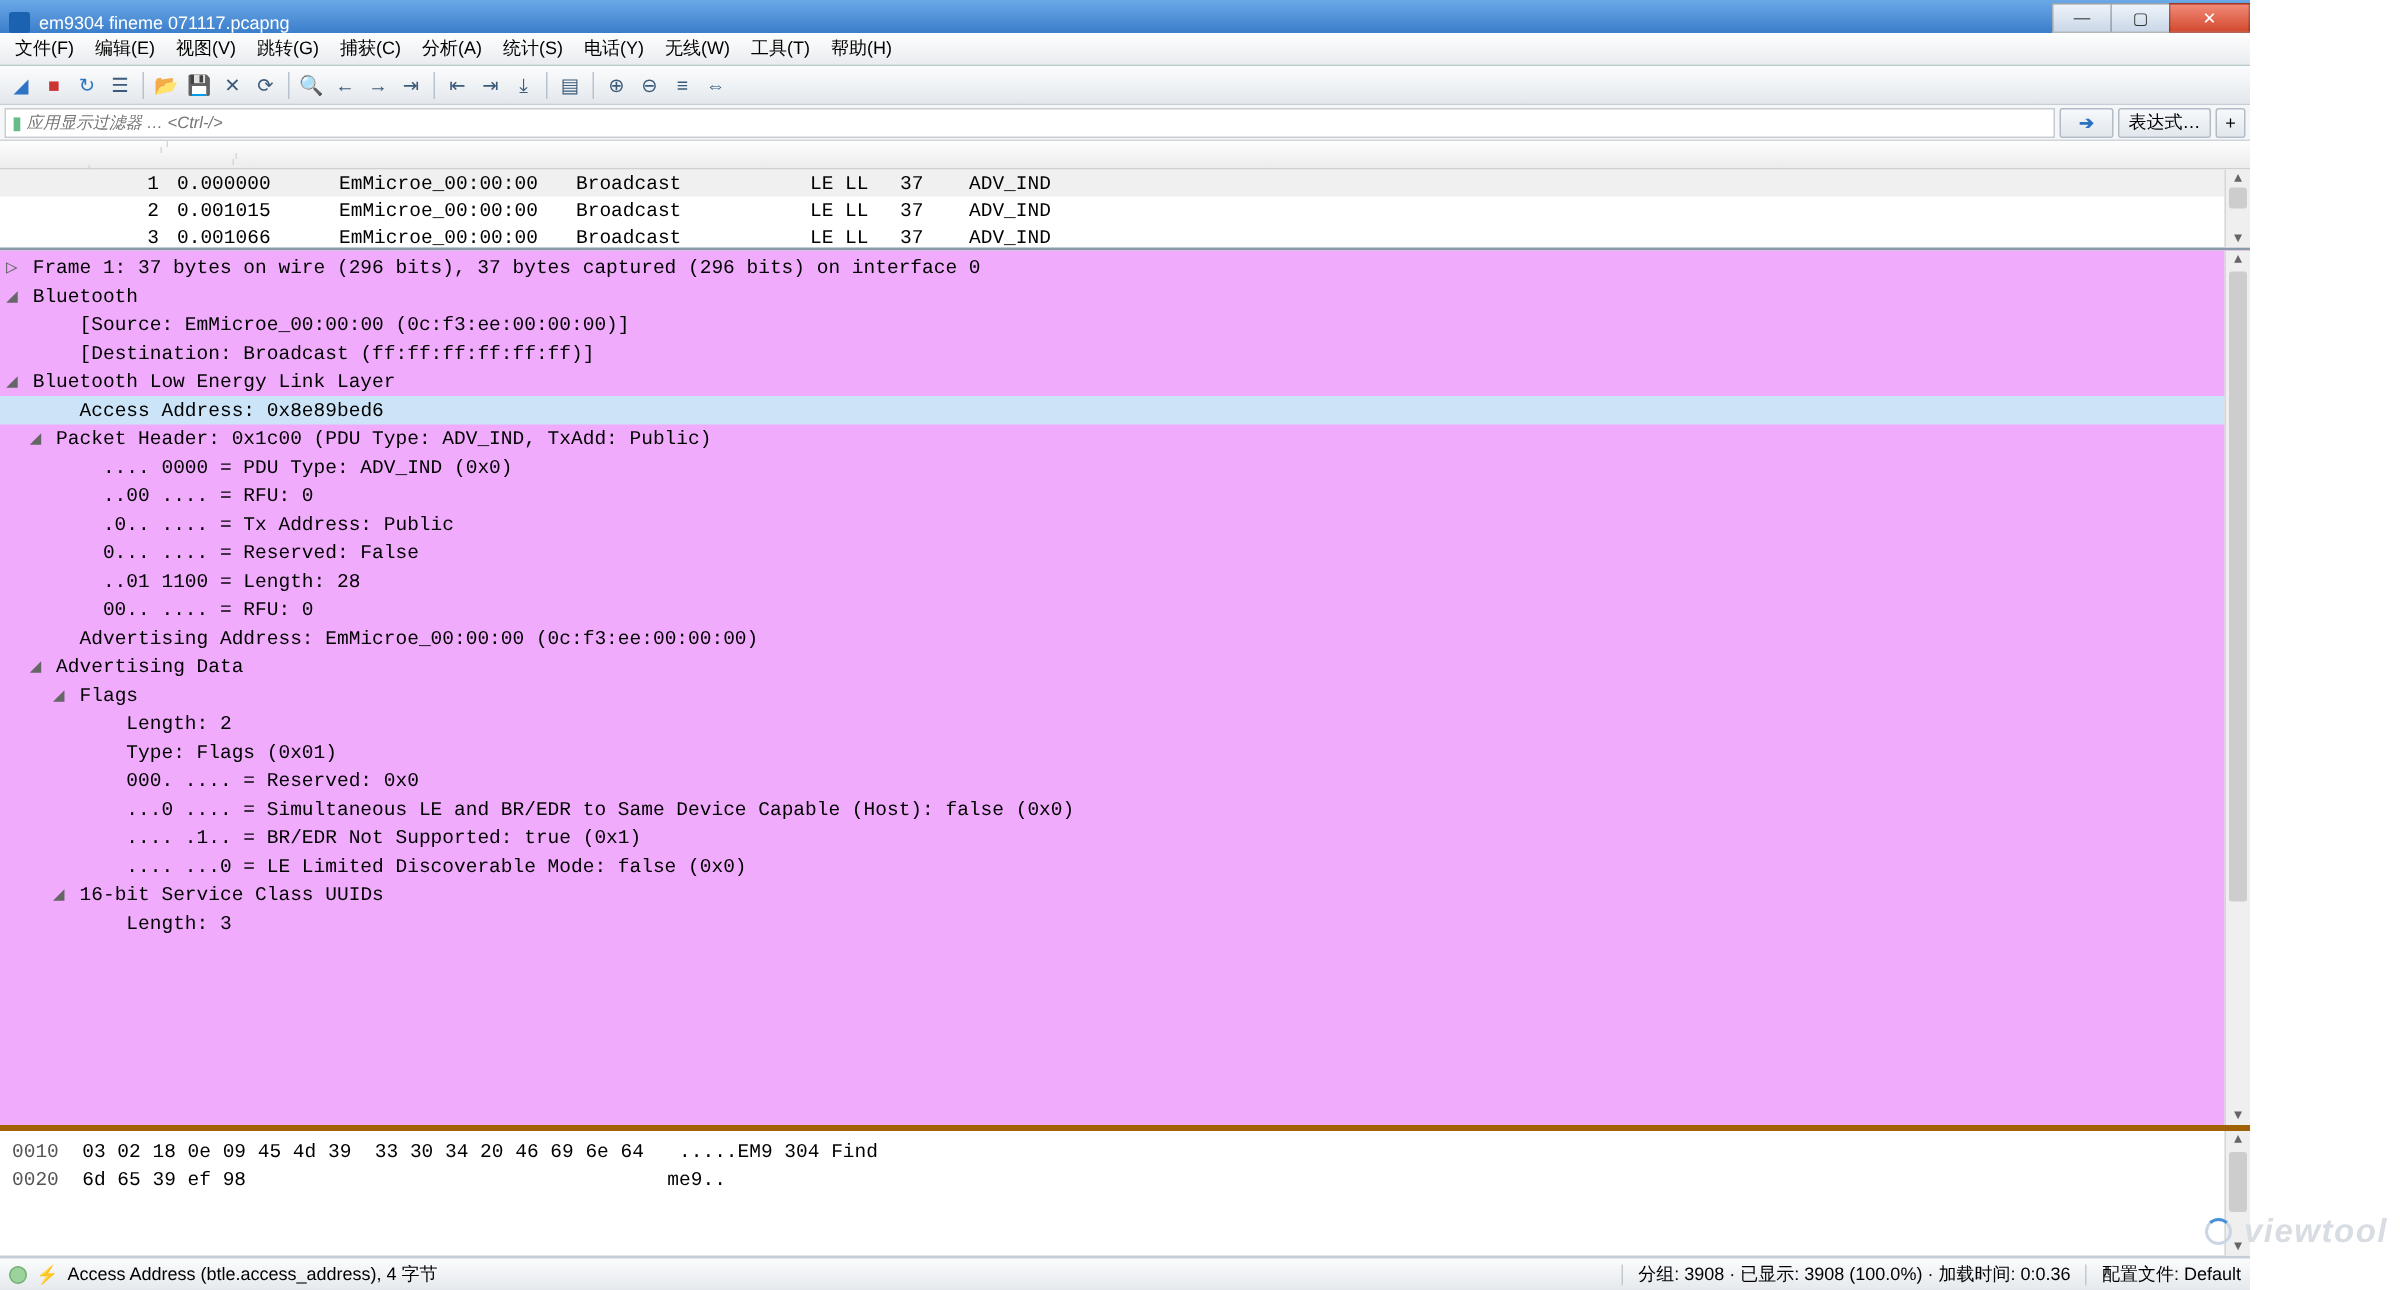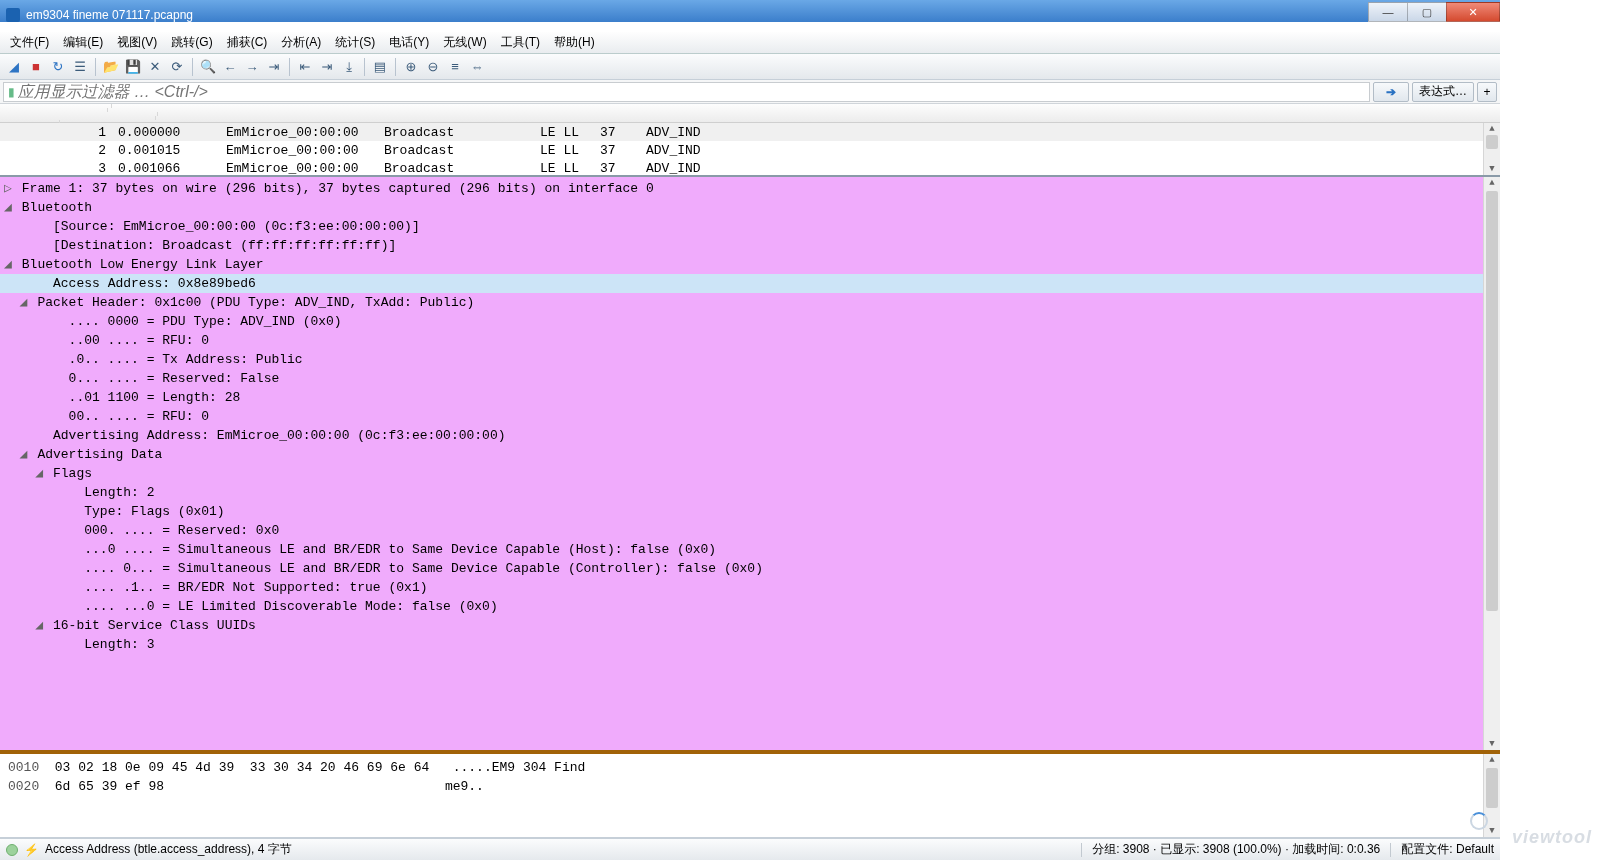--- a/index.html
+++ b/index.html
@@ -7,33 +7,33 @@
 .mono { font-family:Consolas,"Courier New",monospace; font-size:13px; }
 
 
 .titlebar { height:22px; background:linear-gradient(#6aa8e6,#3b7ecb); display:flex; align-items:flex-end; color:#fff; padding-left:6px; }
 .titlebar .icon { width:14px; height:14px; background:#1b62b0; border-radius:2px; margin-right:6px; display:inline-block; }
 .titlebar .spacer { flex:1; }
 .winbtn { width:40px; height:20px; border:1px solid rgba(0,0,0,.25); background:linear-gradient(#eef3f9,#cad7e8); display:flex; align-items:center; justify-content:center; font-size:11px; color:#333; margin-left:-1px; }
 .winbtn.close { background:linear-gradient(#f08a78,#d44a2f); color:#fff; width:54px; }
 
 
-.menubar { height:22px; background:linear-gradient(#fefefe,#e9ecef); border-bottom:1px solid #bcc; display:flex; align-items:center; padding:0 4px; gap:2px;margin-top:10px; }
+.menubar { height:22px; background:linear-gradient(#fefefe,#e9ecef); border-bottom:1px solid #bcc; display:flex; align-items:center; padding:0 4px; gap:2px; }
 .menubar span { padding:2px 6px; cursor:default; }
 
 
 .toolbar { height:26px; background:linear-gradient(#fbfcfd,#e4e8ec); border-bottom:1px solid #c6cfd8; display:flex; align-items:center; padding:0 4px; gap:2px; }
 .tbtn { width:20px; height:20px; border:1px solid transparent; border-radius:2px; display:flex; align-items:center; justify-content:center; font-size:13px; color:#3b5b7a; cursor:default; }
 .tsep { width:1px; height:18px; background:#b8c3cf; margin:0 3px; }
 
 
 .filterbar { height:24px; background:#f5f6f7; border-bottom:1px solid #d0d5da; display:flex; align-items:center; padding:0 3px; gap:3px; }
 .filterbar .fldwrap { flex:1; display:flex; align-items:center; background:#fff; border:1px solid #c8ccd0; height:20px; padding:0 4px; }
 .filterbar .fldwrap .glyph { color:#6b8; margin-right:3px; }
-.filterbar input { flex:1; border:none; outline:none; font-size:16px; font-style:italic; color:#888; background:transparent; }
+.filterbar input { flex:1; border:none; outline:none; font-size:11px; font-style:italic; color:#888; background:transparent; }
 .arrowbtn { width:36px; height:20px; background:linear-gradient(#f7f9fb,#e1e7ed); border:1px solid #b2bcc6; border-radius:2px; display:flex; align-items:center; justify-content:center; color:#2a72c2; font-weight:bold; }
 .exprbtn { height:20px; padding:0 6px; border:1px solid #b2bcc6; border-radius:2px; background:linear-gradient(#f7f9fb,#e1e7ed); display:flex; align-items:center; }
 .plusbtn { width:20px; height:20px; border:1px solid #b2bcc6; border-radius:2px; background:linear-gradient(#f7f9fb,#e1e7ed); text-align:center; line-height:18px; }
 
 
 .pktlist { height:73px; border-bottom:2px solid #8a9aa8; display:flex; flex-direction:column; }
 .pktlist .hdr { height:19px; background:linear-gradient(#fdfdfd,#ececec); border-bottom:1px solid #cfcfcf; display:flex;flex-direction:column; }
 .pktlist .hdr .col { border-right:1px solid #d8d8d8; padding:2px 6px; overflow:hidden; white-space:nowrap; }
 .pktlist .rows { flex:1; overflow:hidden; position:relative; }
 .pktlist .row { height:18px; display:flex; align-items:center; }
@@ -57,21 +57,21 @@
 .hexpane .hloff { color:#555; }
 .hexpane .hlsel { background:#2f6fb5; color:#fff; }
 .hexpane .asel { background:#2f6fb5; color:#fff; }
 
 
 .status { height:22px; background:linear-gradient(#fbfcfd,#e5e9ed); border-top:1px solid #c6cfd8; display:flex; align-items:center; padding:0 6px; gap:6px; font-size:12px; }
 .status .bullet { width:12px; height:12px; border-radius:50%; background:#9cd29c; border:1px solid #6fb06f; }
 .status .spacer { flex:1; }
 .status .div { width:1px; height:14px; background:#c2c9d0; margin:0 4px; }
 
-.watermark { position:absolute; right:8px; bottom:12px; font-size:18px; font-weight:bold; color:#d8dde3; letter-spacing:1px; user-select:none; font-style:italic; }
+.watermark { position:absolute; right:8px; bottom:26px; font-size:22px; font-weight:bold; color:#d8dde3; letter-spacing:1px; user-select:none; font-style:italic; }
 .spinner { position:absolute; right:112px; bottom:30px; width:18px; height:18px; border:2px solid #cbd6e2; border-top-color:#4a90d9; border-radius:50%; }
 </style>
 </head>
 <body>
 
 <div class="titlebar">
   <span class="icon"></span>
   <span>em9304 fineme 071117.pcapng</span>
   <span class="spacer"></span>
   <div class="winbtn">—</div>
@@ -191,21 +191,20 @@
     <div class="ln">      <span class="tri"> </span> 0... .... = Reserved: False</div>
     <div class="ln">      <span class="tri"> </span> ..01 1100 = Length: 28</div>
     <div class="ln">      <span class="tri"> </span> 00.. .... = RFU: 0</div>
     <div class="ln">    <span class="tri"> </span> Advertising Address: EmMicroe_00:00:00 (0c:f3:ee:00:00:00)</div>
     <div class="ln">  <span class="tri">◢</span> Advertising Data</div>
     <div class="ln">    <span class="tri">◢</span> Flags</div>
     <div class="ln">        <span class="tri"> </span> Length: 2</div>
     <div class="ln">        <span class="tri"> </span> Type: Flags (0x01)</div>
     <div class="ln">        <span class="tri"> </span> 000. .... = Reserved: 0x0</div>
     <div class="ln">        <span class="tri"> </span> ...0 .... = Simultaneous LE and BR/EDR to Same Device Capable (Host): false (0x0)</div>
-    <div class="ln">        <span class="tri"> </span> .... 0... = Simultaneous LE and BR/EDR to Same Device Capable (Controller): false (0x0)</div>
     <div class="ln">        <span class="tri"> </span> .... .1.. = BR/EDR Not Supported: true (0x1)</div>
     <div class="ln">        <span class="tri"> </span> .... ...0 = LE Limited Discoverable Mode: false (0x0)</div>
     <div class="ln">    <span class="tri">◢</span> 16-bit Service Class UUIDs</div>
     <div class="ln">        <span class="tri"> </span> Length: 3</div>
     <div class="sbv" style="height:100%;">
     <div class="arr" style="top:0">▲</div>
     <div class="thumb" style="top:14px;height:420px;"></div>
     <div class="arr" style="bottom:0">▼</div>
   </div>
 </div>

